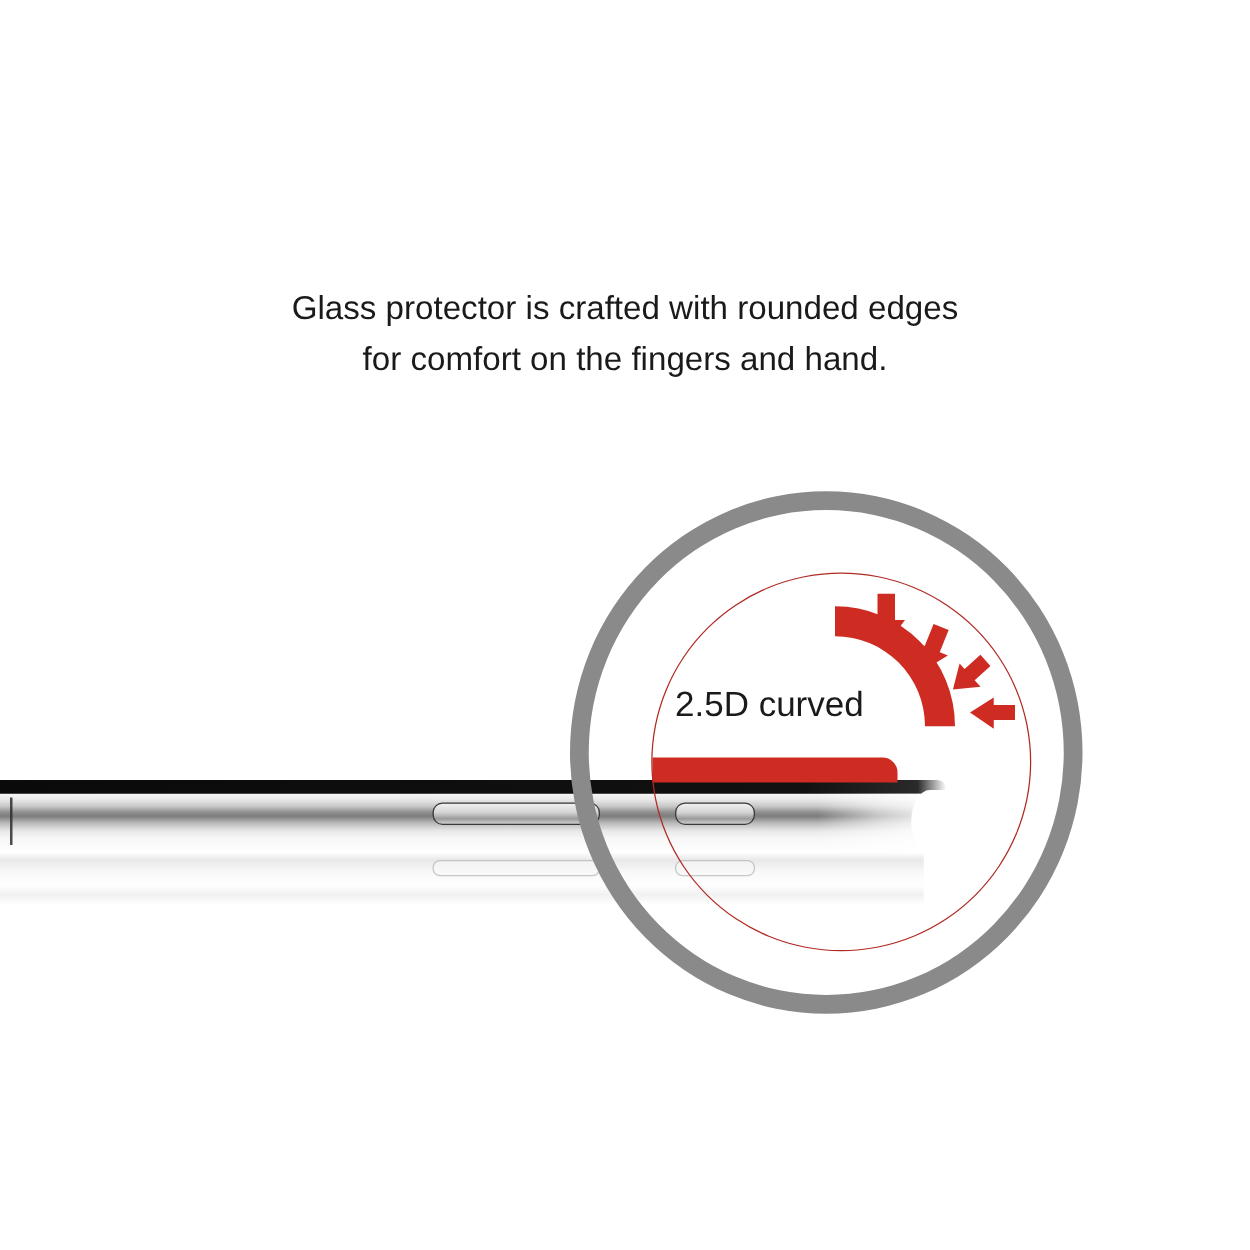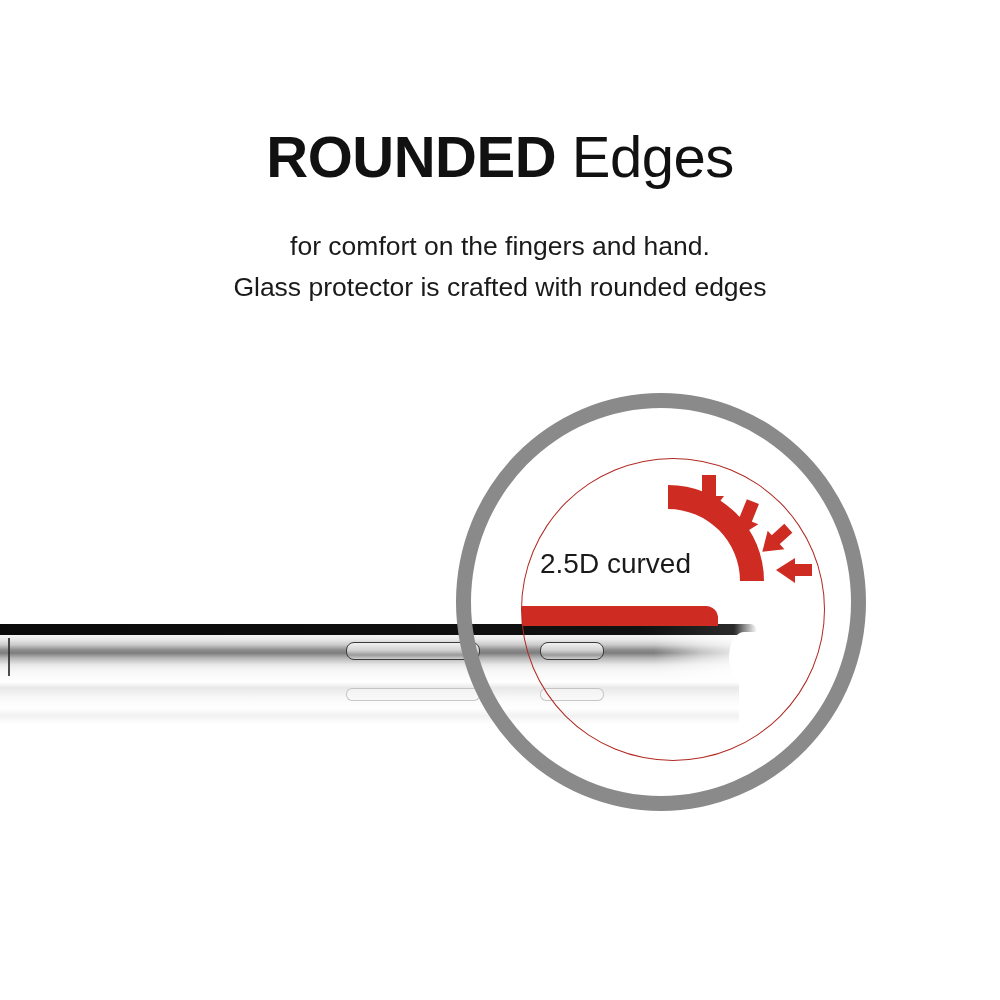--- a/index.html
+++ b/index.html
@@ -198,27 +198,24 @@
     font-size: 28px;
     color: #1a1a1a;
     white-space: nowrap;
   }
 </style>
 </head>
 <body>
 
 <div id="canvas">
 
-  <div class="headline">
-    <span class="strong">ROUNDED</span><span class="light"> Edges</span>
-  </div>
 
   <div class="subhead">
+    <span class="line">Glass protector is crafted with rounded edges</span>
     <span class="line">for comfort on the fingers and hand.</span>
-    <span class="line">Glass protector is crafted with rounded edges</span>
   </div>
 
   <div class="phone-wrap">
     <div class="phone-black"></div>
     <div class="phone-band"></div>
     <div class="btn-slot b1"></div>
     <div class="btn-slot b2"></div>
     <div class="phone-band-fade"></div>
     <div class="phone-end"></div>
     <div class="phone-seam"></div>

